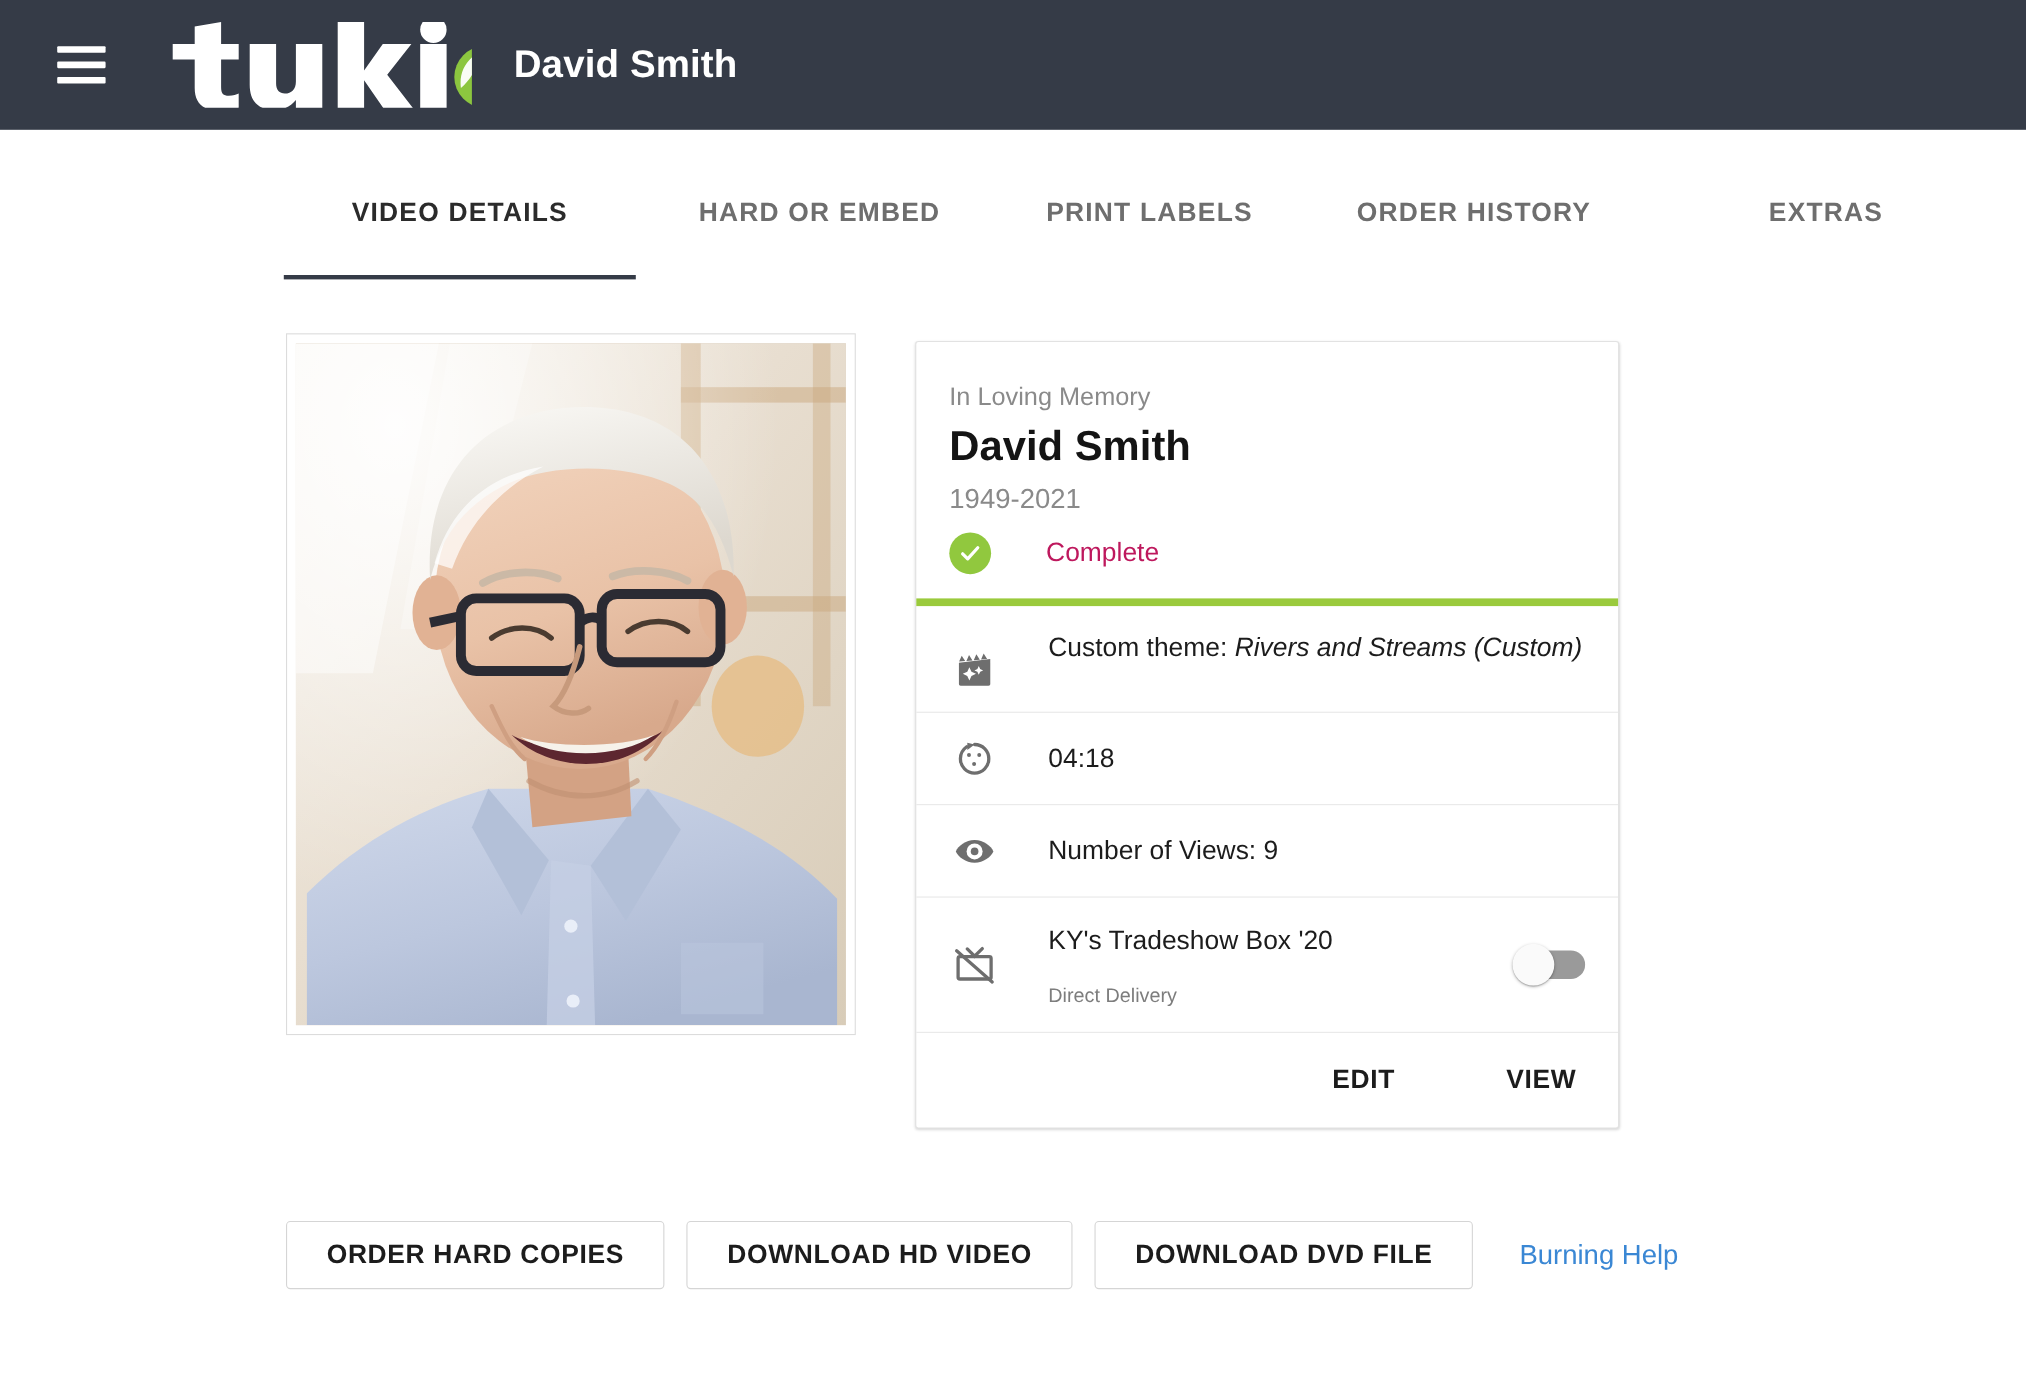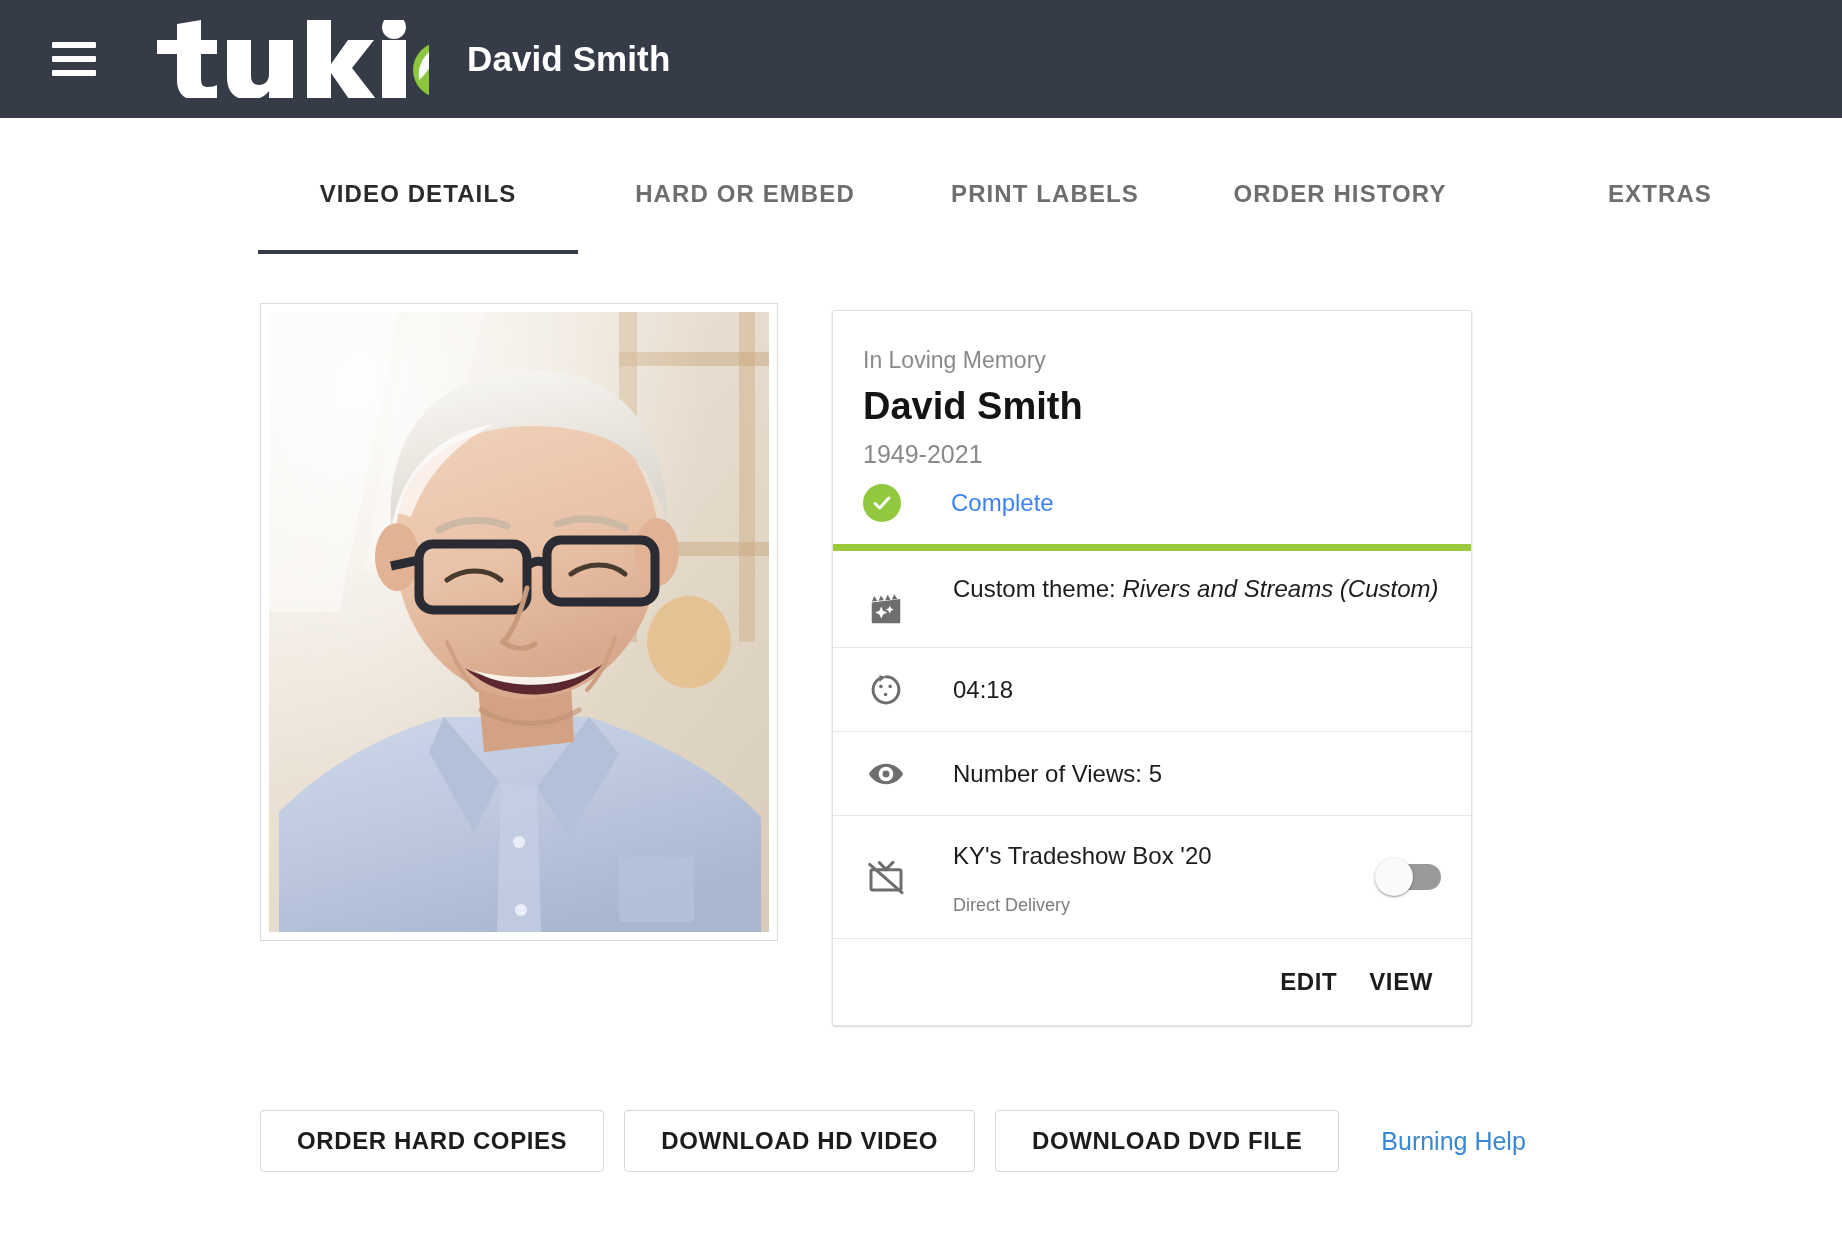--- a/index.html
+++ b/index.html
@@ -153,21 +153,21 @@
     background: #91c83e;
     display: flex;
     align-items: center;
     justify-content: center;
     flex: 0 0 auto;
   }
   .status-check svg { display: block; }
   .status-text {
     margin-left: 50px;
     font-size: 24px;
-    color: #3b82f6;
+    color: #be185d;
   }
   .green-bar {
     height: 7px;
     background: #9aca3c;
     width: 100%;
   }
 
   .row {
     display: flex;
     align-items: center;
@@ -234,21 +234,21 @@
     justify-content: flex-end;
     height: 86px;
     padding-right: 38px;
   }
   .card-action {
     font-size: 24px;
     font-weight: bold;
     color: #1c1c1c;
     letter-spacing: 0.6px;
     cursor: pointer;
-    margin-left: 32px;
+    margin-left: 101px;
   }
 
   
   .button-bar {
     position: absolute;
     left: 260px;
     top: 1110px;
     display: flex;
     align-items: center;
   }
@@ -462,21 +462,21 @@
     </div>
 
     <div class="row">
       <div class="row-icon">
         <svg width="38" height="38" viewBox="0 0 24 24" aria-hidden="true">
           <path d="M12 5.5 C17.2 5.5 21.4 9 22.8 12 C21.4 15 17.2 18.5 12 18.5 C6.8 18.5 2.6 15 1.2 12 C2.6 9 6.8 5.5 12 5.5 Z" fill="#6e6e6e"></path>
           <circle cx="12" cy="12" r="4.6" fill="#ffffff"></circle>
           <circle cx="12" cy="12" r="2.2" fill="#6e6e6e"></circle>
         </svg>
       </div>
-      <div class="row-body">Number of Views: 5</div>
+      <div class="row-body">Number of Views: 9</div>
     </div>
 
     <div class="row row-delivery">
       <div class="row-icon">
         <svg width="40" height="40" viewBox="0 0 24 24" aria-hidden="true">
           <rect x="3" y="7.6" width="18" height="12.2" rx="1" fill="none" stroke="#6e6e6e" stroke-width="1.8"></rect>
           <path d="M8 3.4 L12 7.4 L16.2 3.2" fill="none" stroke="#6e6e6e" stroke-width="1.8" stroke-linecap="round"></path>
           <path d="M2.2 4.4 L21.6 21.4" stroke="#6e6e6e" stroke-width="1.8" stroke-linecap="round"></path>
         </svg>
       </div>

